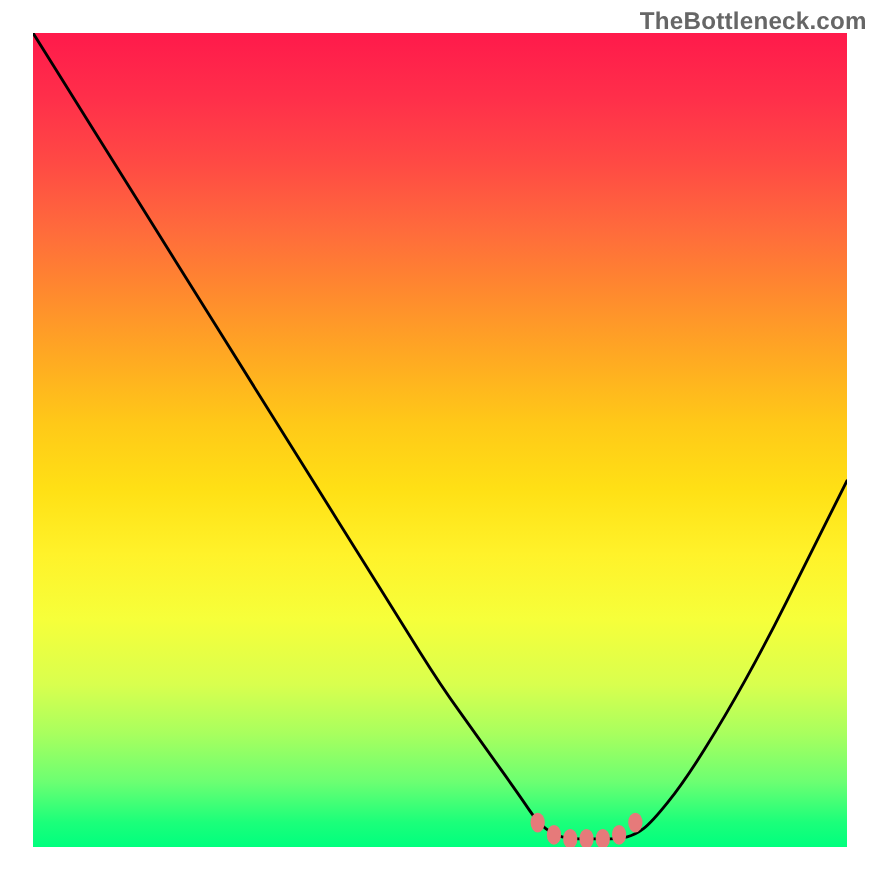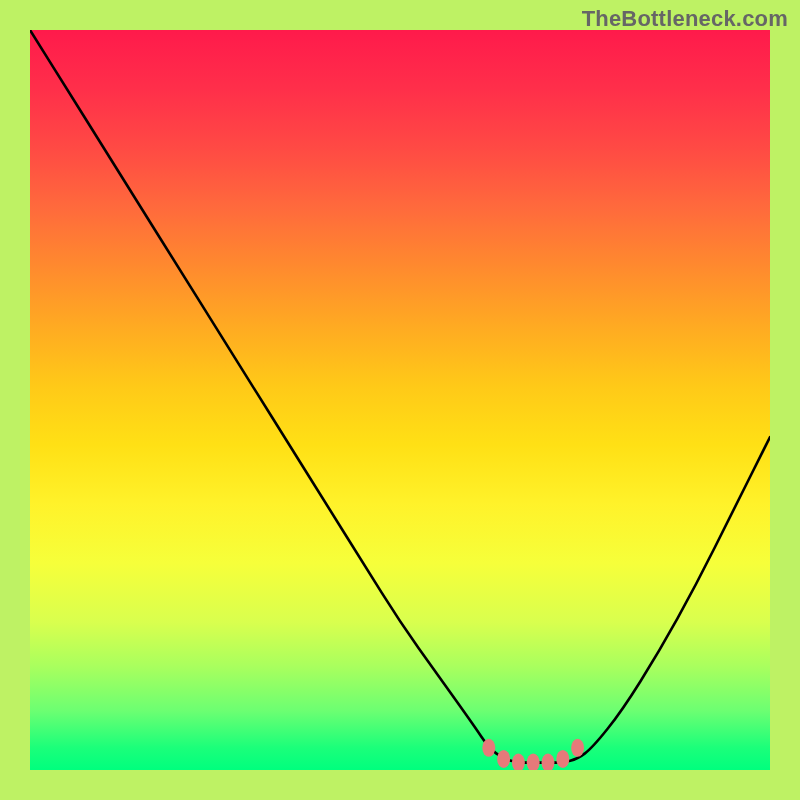--- a/index.html
+++ b/index.html
@@ -8,21 +8,21 @@
     width: 800px;
     height: 800px;
     background: #000;
     font-family: Arial, Helvetica, sans-serif;
     overflow: hidden;
   }
   .frame {
     position: relative;
     width: 800px;
     height: 800px;
-    background: #bef264;
+    background: #ffffff;
   }
   .watermark {
     position: absolute;
     top: 6px;
     right: 12px;
     color: #666;
     font-size: 22px;
     font-weight: 600;
     letter-spacing: 0.2px;
     z-index: 5;

